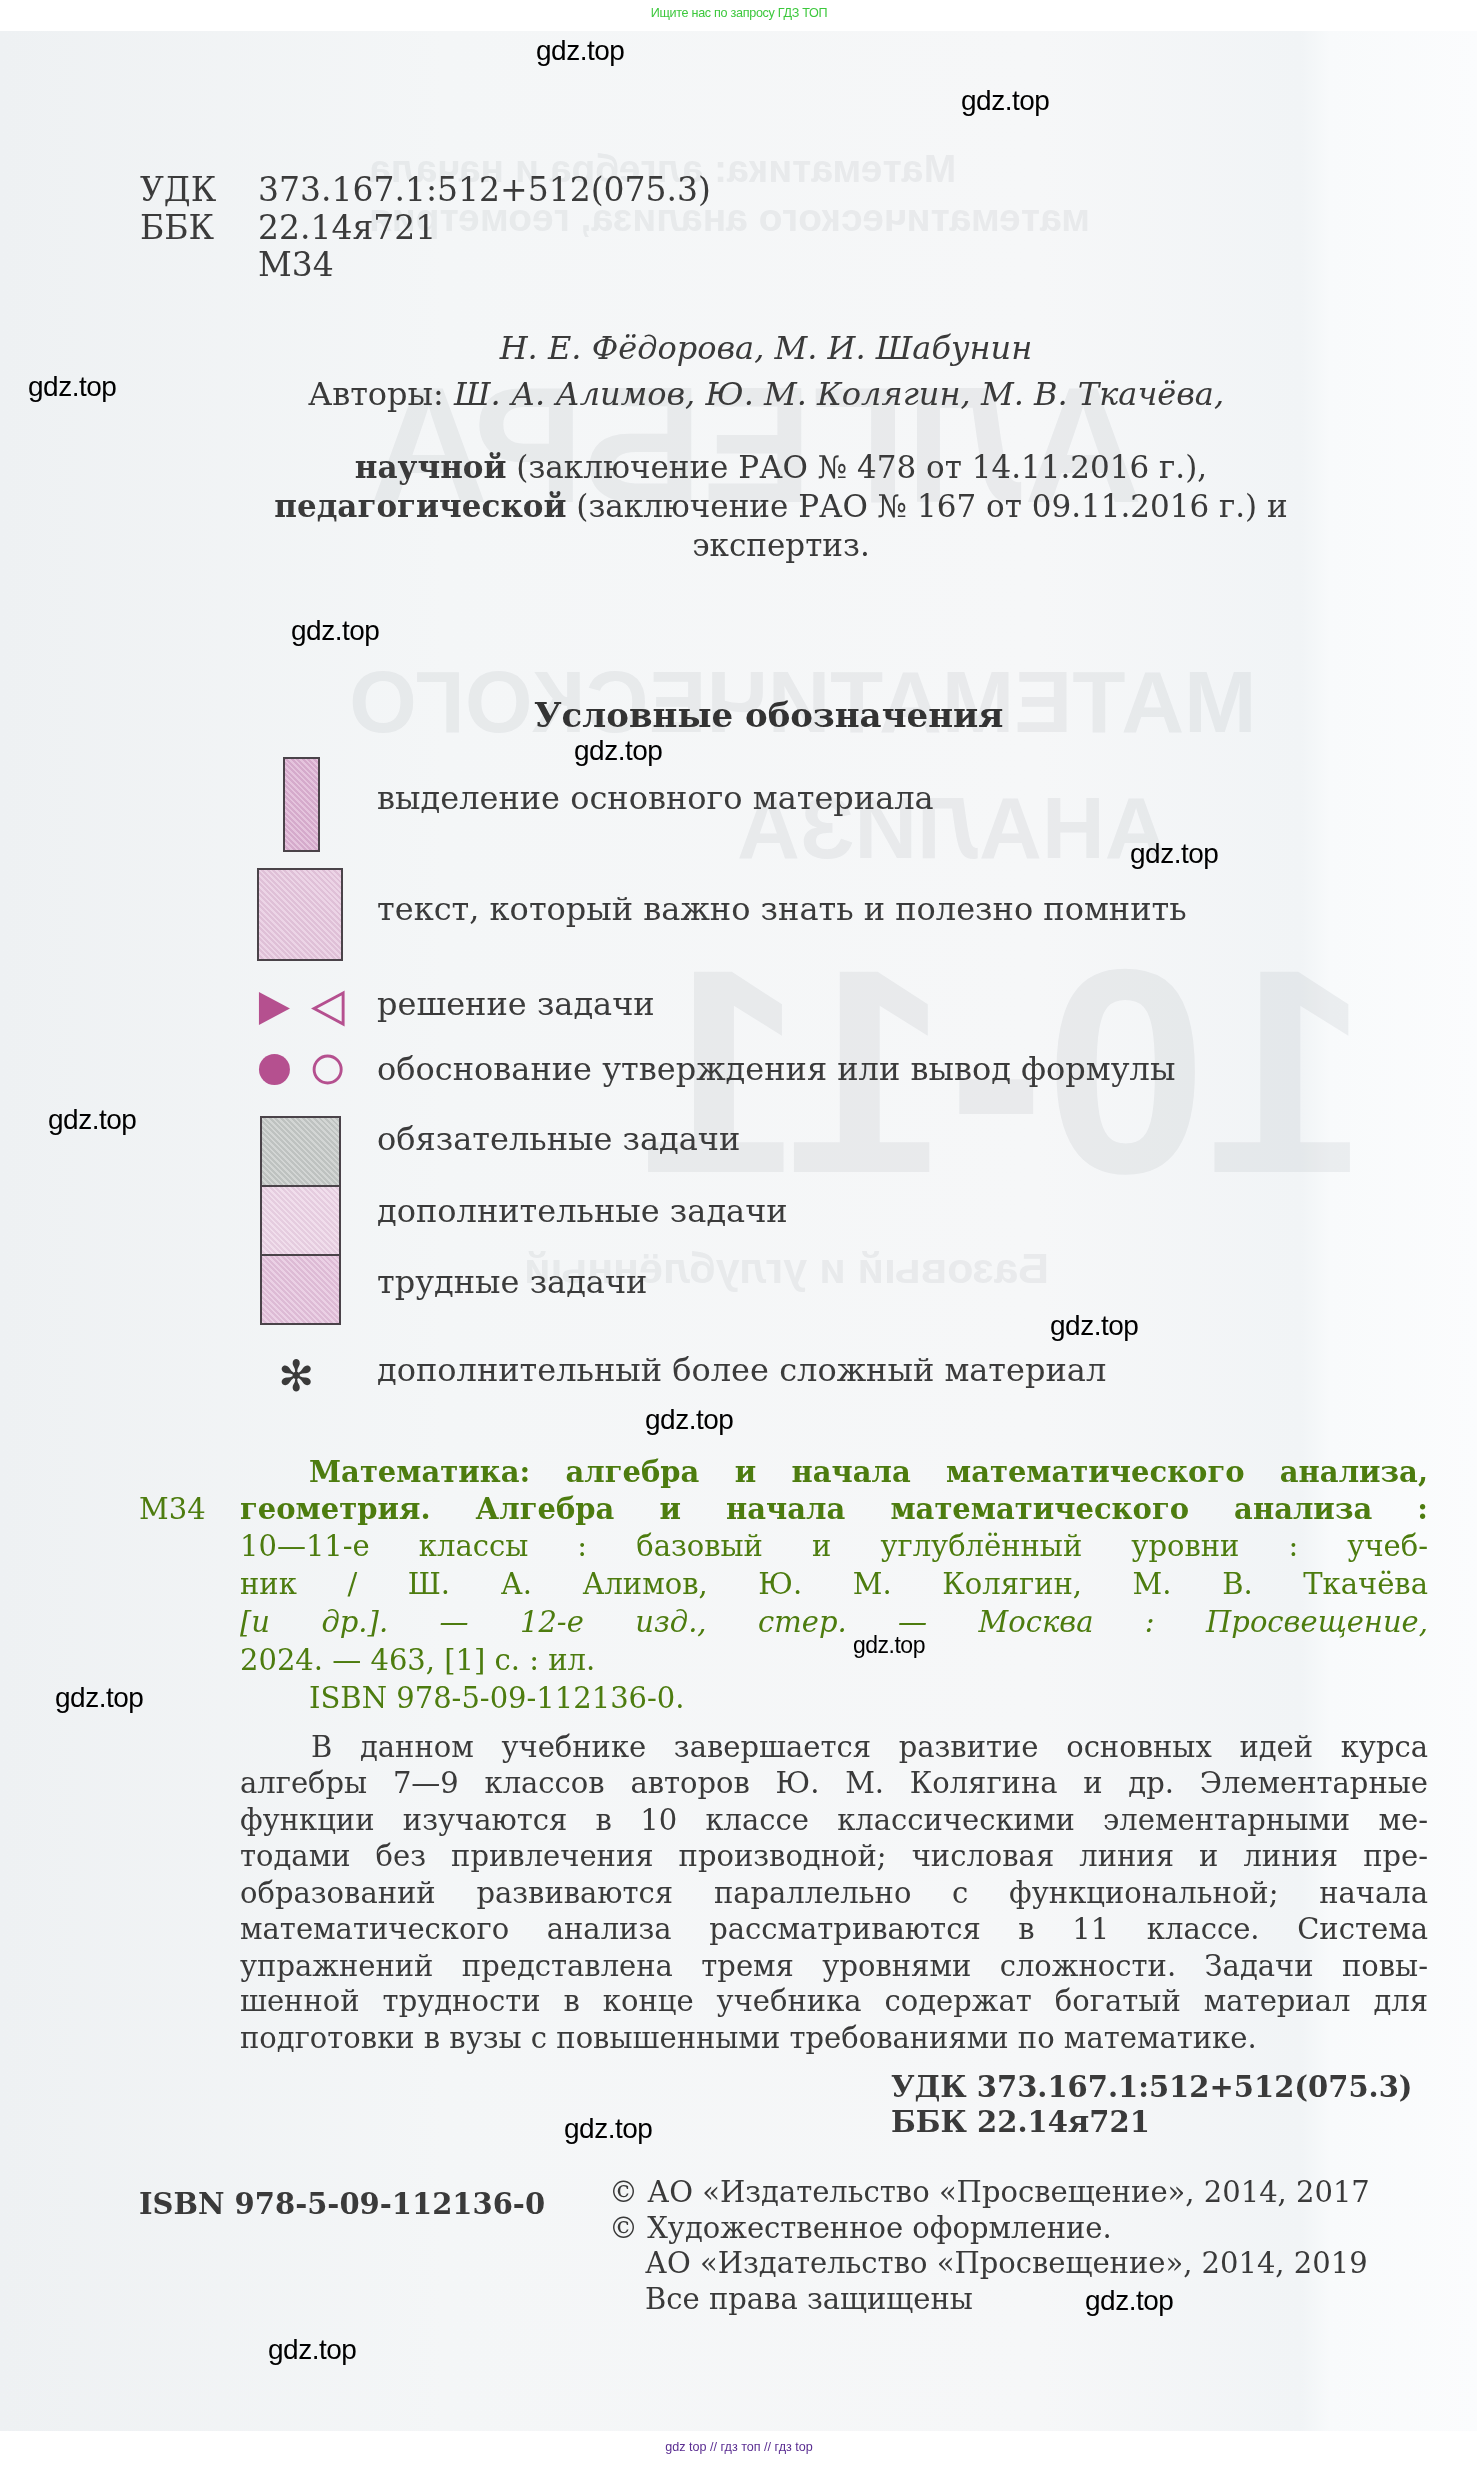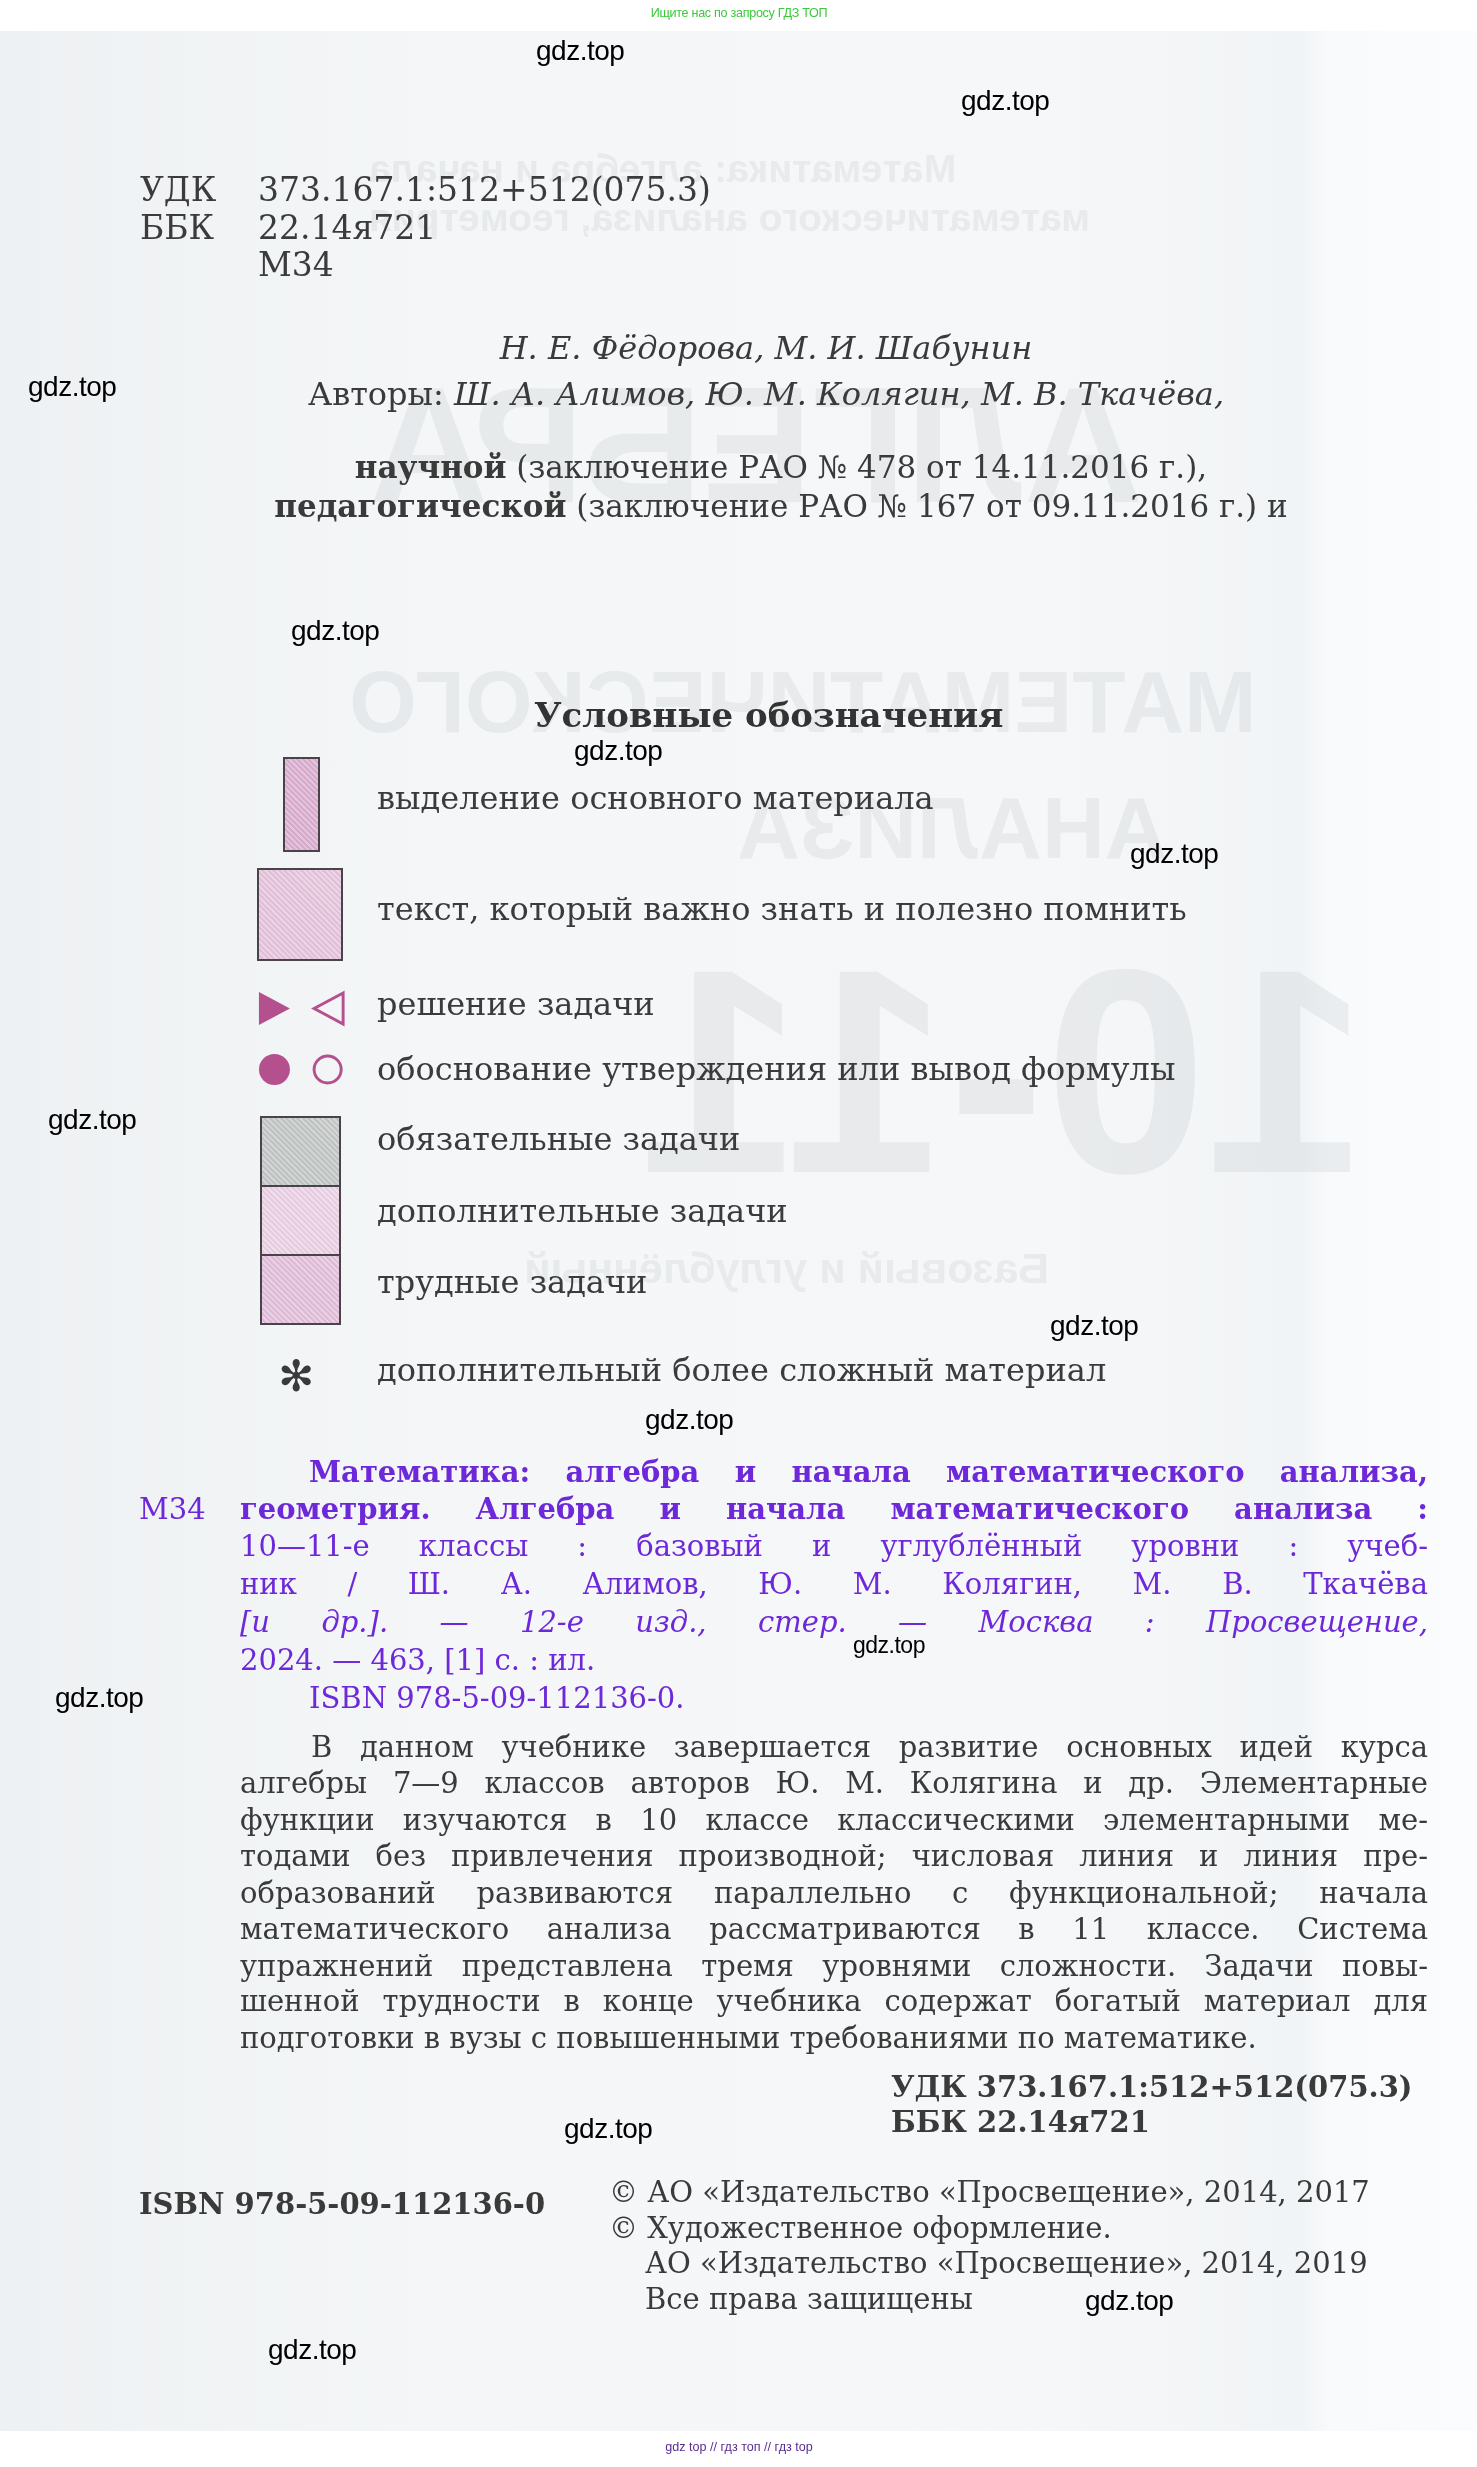--- a/index.html
+++ b/index.html
@@ -30,21 +30,21 @@
   .authors i { font-style:italic; }
   .approvals { font-size:31px; line-height:39px; }
   .approvals b { font-weight:bold; }
   .legend-title { font-size:34px; font-weight:bold; color:#333; }
   .legend-text { font-size:32px; color:#3b3b3b; }
   .mark-rect {
     position:absolute; border:2.9px solid #4a4349; box-sizing:border-box;
     background-color:#dcb0d2;
     background-image:repeating-linear-gradient(45deg, rgba(255,255,255,0.25) 0 1.9px, rgba(0,0,0,0.03) 1.9px 3.9px);
   }
-  .biblio { font-size:29px; line-height:38px; color:#6d28d9; }
+  .biblio { font-size:29px; line-height:38px; color:#4d7c0f; }
   .biblio b { font-weight:bold; }
   .just { text-align:justify; text-align-last:justify; }
   .para { font-size:29px; line-height:36px; color:#3a3a3a; }
   .bold { font-weight:bold; }
   .copy { font-size:29px; line-height:36px; color:#3a3a3a; }
   .wm {
     position:absolute; font-family:"Liberation Sans", sans-serif; font-size:28px;
     color:#000; letter-spacing:-0.5px; white-space:nowrap;
   }
   .footer-links {
@@ -79,20 +79,21 @@
 </div>
 
 <div class="center-block authors" style="top:325px;left:116px;">
   <div><i>Н. Е. Фёдорова, М. И. Шабунин</i></div>
   <div><span>Авторы:</span> <i>Ш. А. Алимов, Ю. М. Колягин, М. В. Ткачёва,</i></div>
 </div>
 
 <div class="center-block approvals" style="top:448px;left:131px;">
   <div><b>научной</b><span> (заключение РАО № 478 от 14.11.2016 г.),</span></div>
   <div><b>педагогической</b><span> (заключение РАО № 167 от 09.11.2016 г.) и</span></div>
+  <div><span>экспертиз.</span></div>
 </div>
 
 <div class="abs legend-title" style="left:534px;top:695px;">Условные обозначения</div>
 
 <div class="mark-rect" style="left:283px;top:757px;width:37px;height:95px;"></div>
 <div class="abs legend-text" style="left:377px;top:779px;">выделение основного материала</div>
 
 <div class="mark-rect" style="left:257px;top:868px;width:86px;height:93px;background-color:#e6c6de;"></div>
 <div class="abs legend-text" style="left:377px;top:890px;">текст, который важно знать и полезно помнить</div>
 

